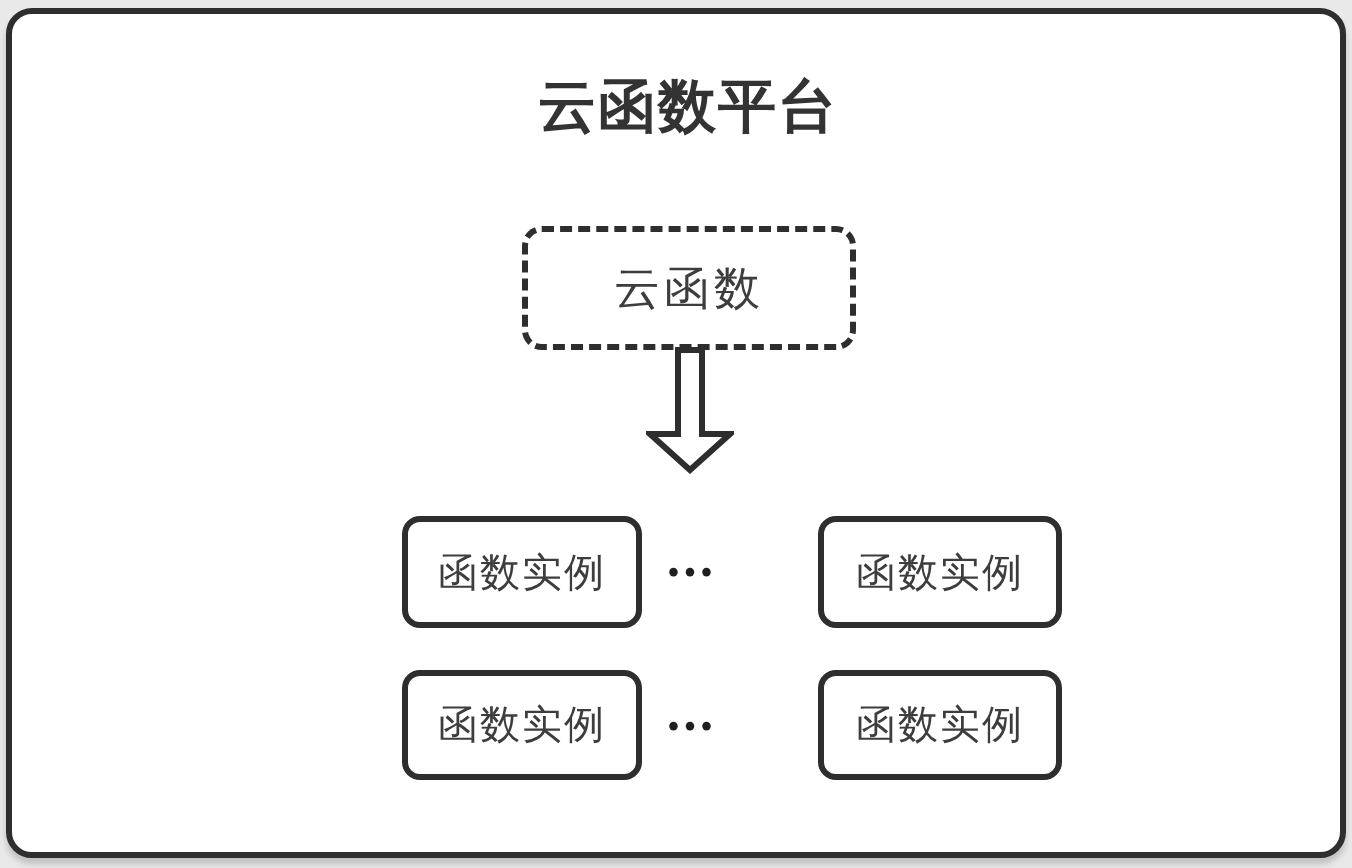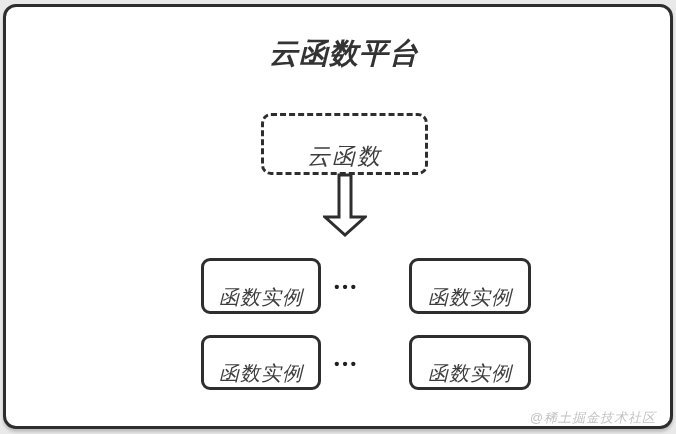--- a/index.html
+++ b/index.html
@@ -22,35 +22,34 @@
     overflow:hidden;
   }
   .card{
     position:absolute;
     left:3px;top:4px;
     width:664px;height:419px;
     background:var(--card-bg);
     border:3px solid var(--line);
     border-radius:13px;
     box-shadow:0 3px 3px rgba(0,0,0,0.18);
-    font-style:italic;
   }
   .diagram-title{
     position:absolute;
     left:0;top:27px;width:676px;
     text-align:center;
     font-size:29px;
     font-weight:700;
     letter-spacing:1px;
     color:var(--title);
   }
   .node{
     position:absolute;
     display:flex;
-    align-items:flex-end;
+    align-items:center;
     justify-content:center;
     background:var(--card-bg);
     color:var(--node-text);
     box-sizing:border-box;
   }
   .cloud-node{
     left:255px;top:106px;
     width:167px;height:62px;
     border:3px dashed var(--line);
     border-radius:10px;
@@ -124,16 +123,15 @@
     <div class="node instance-node n-r2-left">
       <span>函数实例</span>
     </div>
 
     <div class="dots dots-r2">•••</div>
 
     <div class="node instance-node n-r2-right">
       <span>函数实例</span>
     </div>
 
-    <div class="watermark">@稀土掘金技术社区</div>
 
   </div>
 </div>
 
 </body></html>

